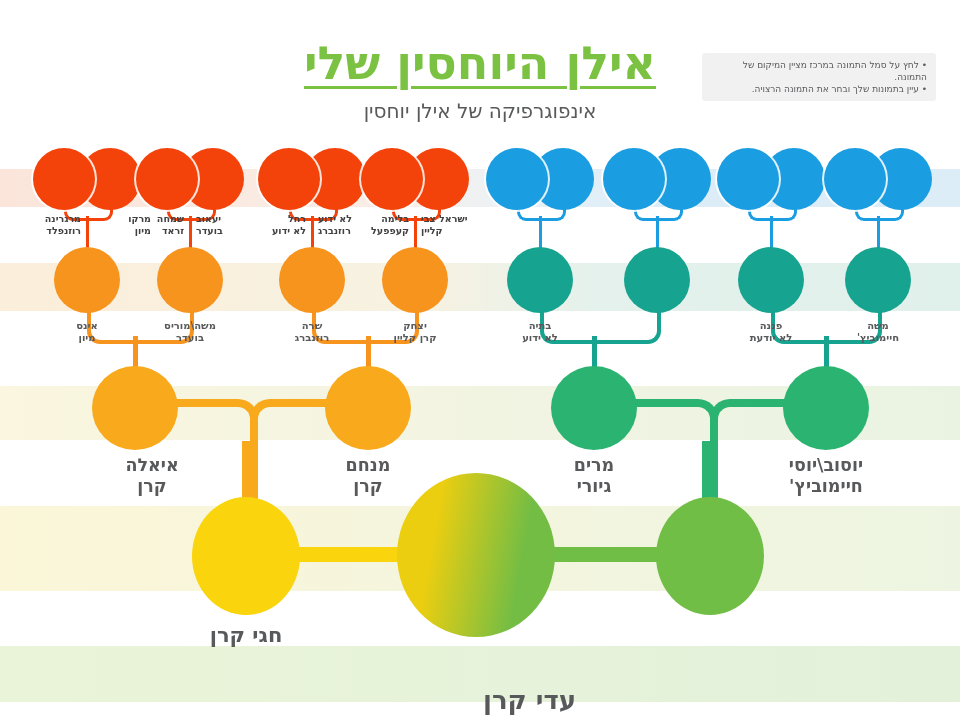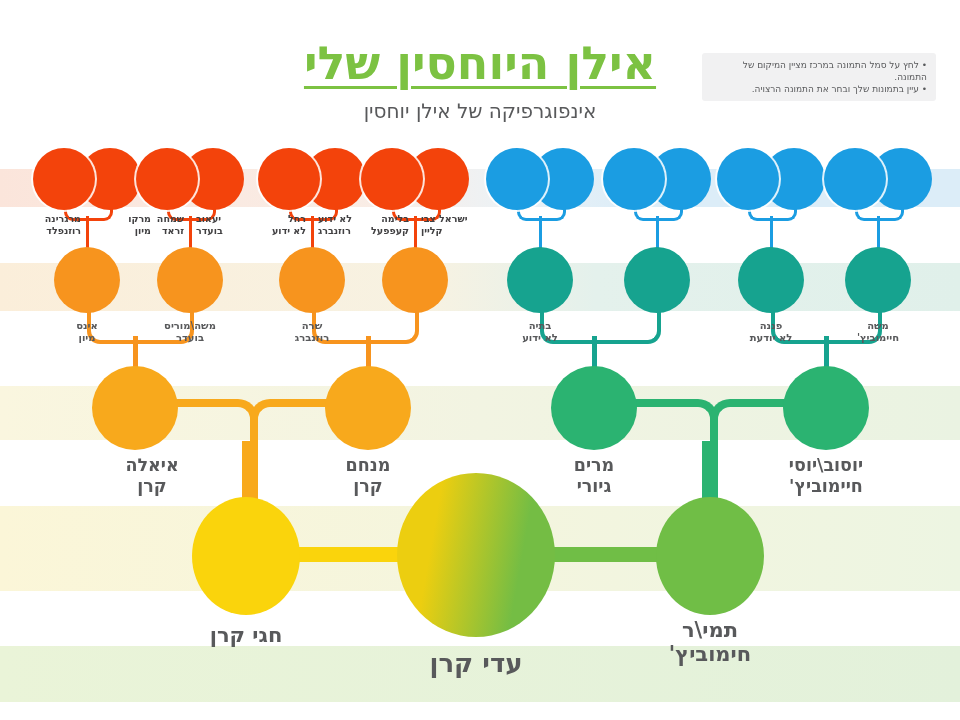--- a/index.html
+++ b/index.html
@@ -114,20 +114,22 @@
       <div class="circ" style="left: 54px; top: 247px; width: 66px; height: 66px; background: rgb(247, 148, 30);"></div>
       <div class="nlabel g2l he" style="left: 12px; top: 320px; width: 150px;">אינס
 מיון</div>
       <div class="circ" style="left: 157px; top: 247px; width: 66px; height: 66px; background: rgb(247, 148, 30);"></div>
       <div class="nlabel g2l he" style="left: 115px; top: 320px; width: 150px;">משה\מוריס
 בועדר</div>
       <div class="circ" style="left: 279px; top: 247px; width: 66px; height: 66px; background: rgb(247, 148, 30);"></div>
       <div class="nlabel g2l he" style="left: 237px; top: 320px; width: 150px;">שרה
 רוזנברג</div>
       <div class="circ" style="left: 382px; top: 247px; width: 66px; height: 66px; background: rgb(247, 148, 30);"></div>
+      <div class="nlabel g2l he" style="left: 340px; top: 320px; width: 150px;">יצחק
+קרן קליין</div>
       <div class="circ" style="left: 507px; top: 247px; width: 66px; height: 66px; background: rgb(22, 163, 143);"></div>
       <div class="nlabel g2l he" style="left: 465px; top: 320px; width: 150px;">בתיה
 לא ידוע</div>
       <div class="circ" style="left: 624px; top: 247px; width: 66px; height: 66px; background: rgb(22, 163, 143);"></div>
       <div class="circ" style="left: 738px; top: 247px; width: 66px; height: 66px; background: rgb(22, 163, 143);"></div>
       <div class="nlabel g2l he" style="left: 696px; top: 320px; width: 150px;">פננה
 לא יודעת</div>
       <div class="circ" style="left: 845px; top: 247px; width: 66px; height: 66px; background: rgb(22, 163, 143);"></div>
       <div class="nlabel g2l he" style="left: 803px; top: 320px; width: 150px;">משה
 חיימוביץ'</div>
@@ -160,17 +162,15 @@
       <div class="conn" style="left: 242px; top: 441px; width: 16px; height: 58px; background: rgb(248, 169, 28);"></div>
       <div class="conn arml" style="left: 630px; top: 399px; width: 80px; height: 46px; border-color: rgb(43, 179, 113);"></div>
       <div class="conn armr" style="left: 710px; top: 399px; width: 80px; height: 46px; border-color: rgb(43, 179, 113);"></div>
       <div class="conn" style="left: 702px; top: 441px; width: 16px; height: 58px; background: rgb(43, 179, 113);"></div>
       <div class="conn" style="left: 294px; top: 547px; width: 106px; height: 15px; background: rgb(250, 212, 12);"></div>
       <div class="conn" style="left: 552px; top: 547px; width: 108px; height: 15px; background: rgb(112, 190, 70);"></div>
       <div class="circ" style="left: 192px; top: 497px; width: 108px; height: 118px; background: rgb(250, 212, 12);"></div>
       <div class="circ" style="left: 656px; top: 497px; width: 108px; height: 118px; background: rgb(112, 190, 70);"></div>
       <div class="circ" style="left: 397px; top: 473px; width: 158px; height: 164px; background: linear-gradient(100deg, rgb(236, 206, 16) 25%, rgb(116, 189, 68) 75%);"></div>
       <div class="nlabel g4l he" style="left: 166px; top: 623px; width: 160px;">חגי קרן</div>
-      <div class="nlabel g4l g4big he" style="left: 376px; top: 649px; width: 200px;">עדי קרן</div>
-      <div class="nlabel g4l he" style="left: 630px; top: 618px; width: 160px;">תמי\ר
-חימוביץ'</div>
+      <div class="nlabel g4l g4big he" style="left: 376px; top: 686px; width: 200px; text-align: right;">עדי קרן</div>
     </div>
 </div>
 
 </body></html>

